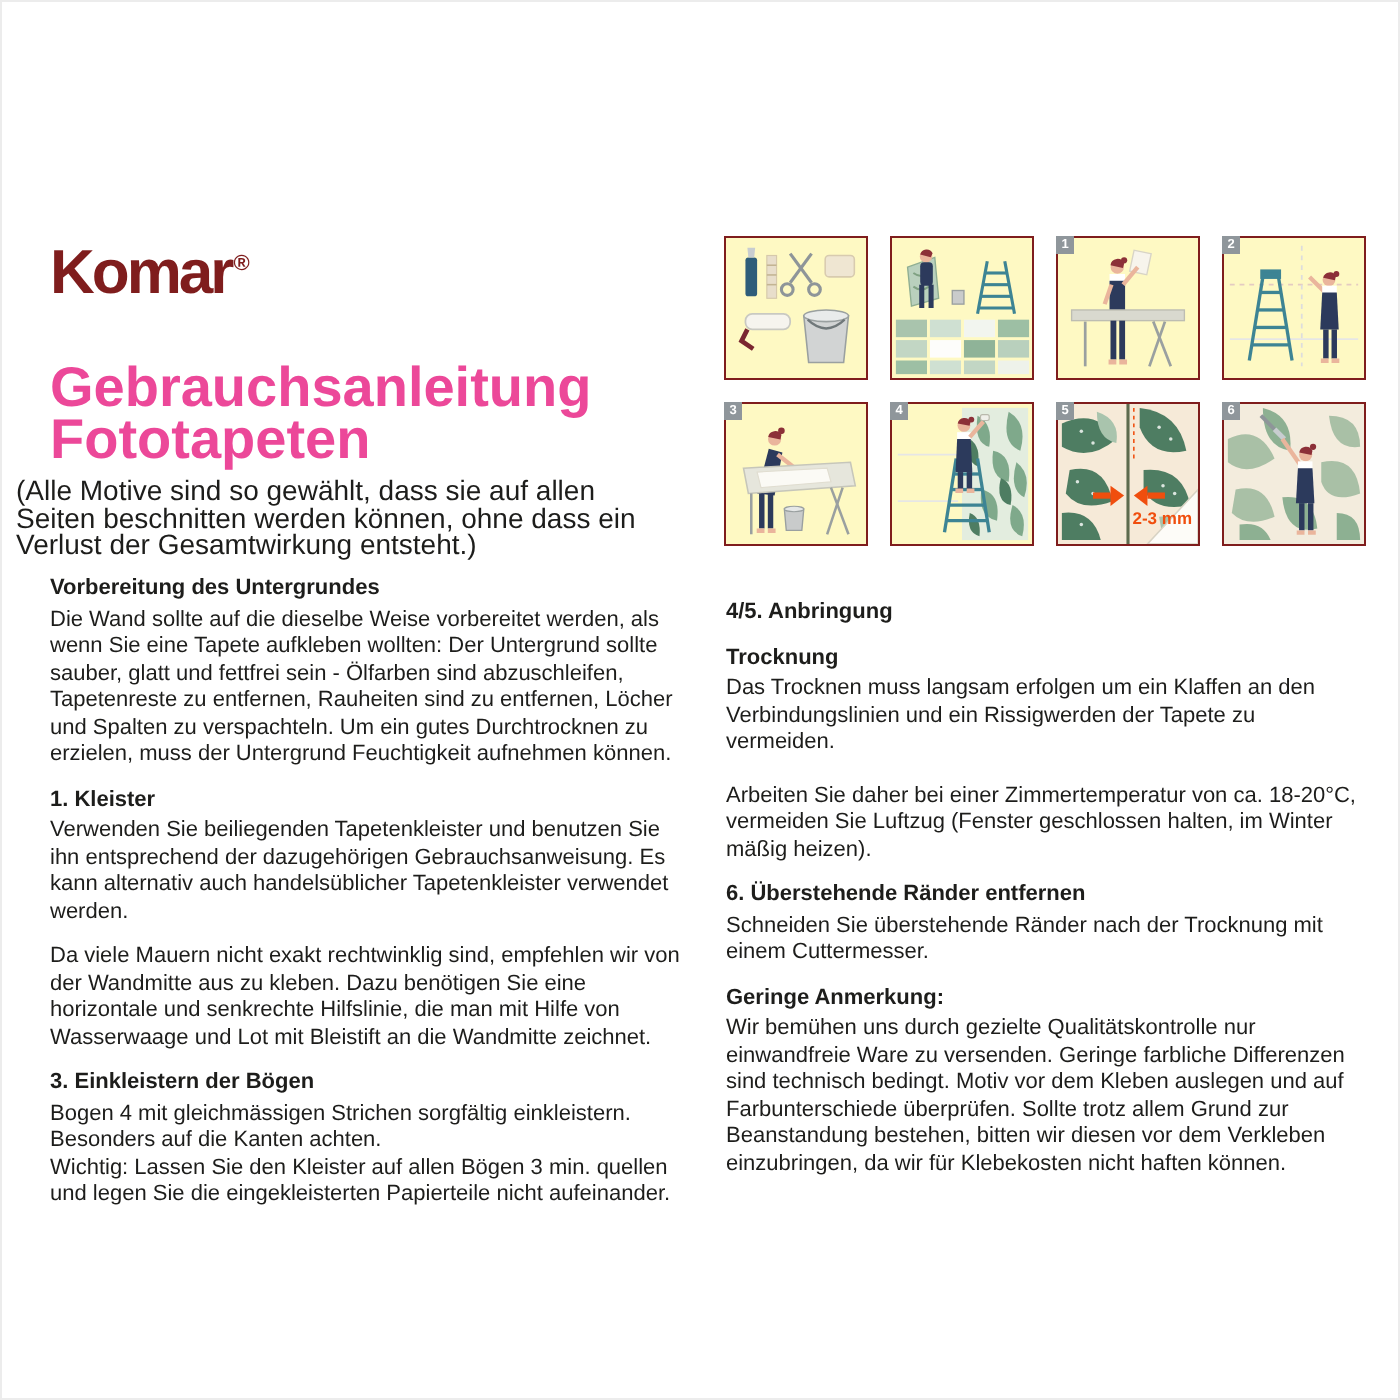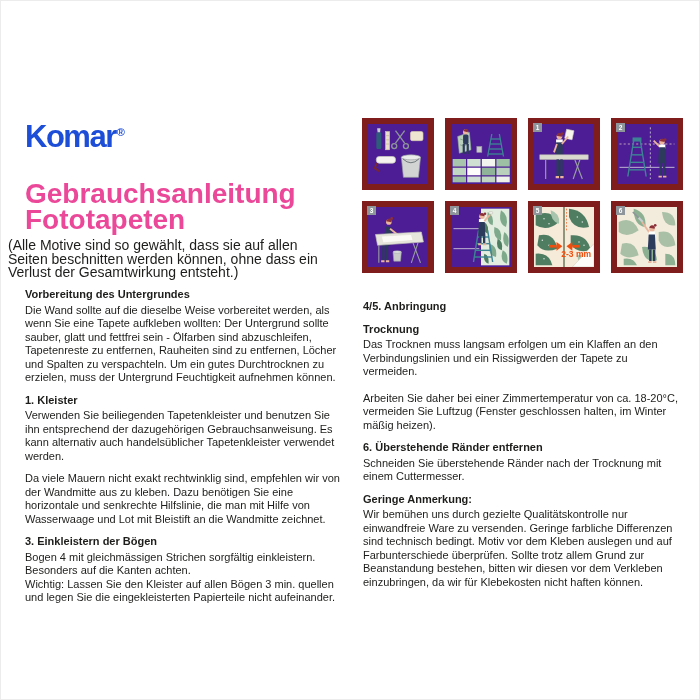--- a/index.html
+++ b/index.html
@@ -4,38 +4,38 @@
 <style>
   html,body{margin:0;padding:0;background:#ffffff;}
   .page{
     position:relative;width:700px;height:700px;background:#fff;
     font-family:"Liberation Sans","DejaVu Sans",sans-serif;
     color:#1d1d1b;overflow:hidden;
     box-shadow:inset 0 0 0 1px #ececec;
   }
   
   .logo{position:absolute;left:25px;top:116px;font-weight:bold;
-        font-size:31px;letter-spacing:-1.5px;color:#1d4ed8;line-height:32px;}
+        font-size:31px;letter-spacing:-1.5px;color:#7f1d1d;line-height:32px;}
   .logo .reg{font-size:11px;vertical-align:super;letter-spacing:0;margin-left:1px;}
   .title{position:absolute;left:25px;top:170px;font-size:28px;font-weight:bold;
          line-height:26px;color:#ec4899;margin-top:11px;}
   .intro{position:absolute;left:8px;top:239px;width:330px;font-size:14px;line-height:13.5px;}
   
   .col{position:absolute;font-size:11px;line-height:13.5px;}
   .col-left{left:25px;top:288px;width:322px;}
   .col-right{left:363px;top:300px;width:320px;}
   .section{margin:0 0 9px 0;}
   .section h3{font-size:11px;line-height:13.5px;font-weight:bold;margin:0 0 2px 0;}
   .section p{margin:0;white-space:pre-line;}
   .section p + p{margin-top:13px;}
   
   .steps{position:absolute;left:362px;top:118px;width:321px;
          display:grid;grid-template-columns:repeat(4,72px);grid-auto-rows:72px;
          column-gap:11px;row-gap:11px;}
-  .panel{position:relative;background:#4c1d95;border:6px solid #7f1d1d;box-sizing:border-box;}
+  .panel{position:relative;background:#fef9c3;border:1px solid #7f1d1d;box-sizing:border-box;}
   .panel svg{display:block;width:100%;height:100%;}
   .badge{position:absolute;left:-1px;top:-1px;width:9px;height:9px;background:#8f969b;
          color:#fff;font-size:6.5px;line-height:9px;text-align:center;font-weight:bold;z-index:2;}
   .badge:empty{display:none;}
   .overlap-label{position:absolute;right:3px;bottom:8px;color:#f04e0e;font-weight:bold;
          font-size:8.5px;line-height:9px;z-index:2;}
 </style>
 </head>
 <body>
 

